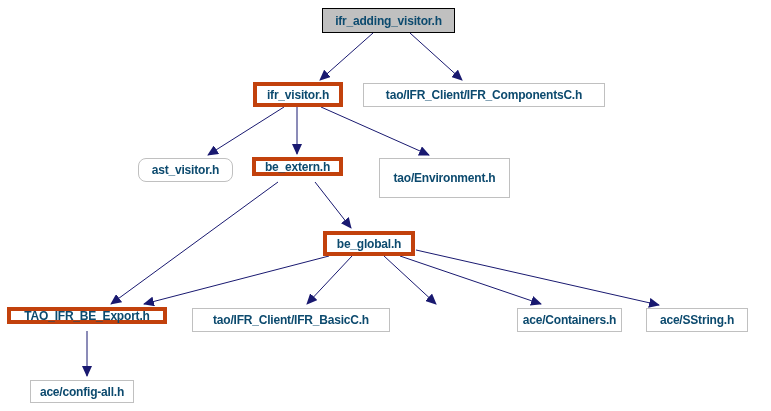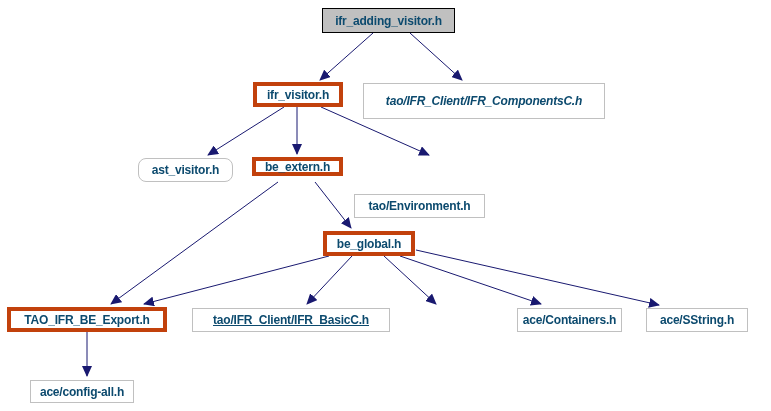--- a/index.html
+++ b/index.html
@@ -73,33 +73,33 @@
     <line class="edge-line" x1="384" y1="256" x2="436" y2="304" marker-end="url(#arrow)"></line>
     <line class="edge-line" x1="400" y1="256" x2="541" y2="304" marker-end="url(#arrow)"></line>
     <line class="edge-line" x1="416" y1="250" x2="659" y2="305" marker-end="url(#arrow)"></line>
     <line class="edge-line" x1="87" y1="331" x2="87" y2="376" marker-end="url(#arrow)"></line>
   </svg>
 
   <div class="node root" style="left:322px; top:8px; width:133px; height:25px;">ifr_adding_visitor.h</div>
 
   <div class="node linked" style="left:253px; top:82px; width:90px; height:25px;">ifr_visitor.h</div>
 
-  <div class="node" style="left:363px; top:83px; width:242px; height:36px;font-style:italic;">tao/IFR_Client/IFR_ComponentsC.h</div>
+  <div class="node" style="left:363px; top:83px; width:242px; height:24px;">tao/IFR_Client/IFR_ComponentsC.h</div>
 
   <div class="node" style="left:138px; top:158px; width:95px; height:24px;border-radius:8px;">ast_visitor.h</div>
 
   <div class="node linked" style="left:252px; top:157px; width:91px; height:19px;">be_extern.h</div>
 
-  <div class="node" style="left:354px; top:158px; width:131px; height:24px;margin-top:36px;">tao/Environment.h</div>
+  <div class="node" style="left:379px; top:158px; width:131px; height:40px;">tao/Environment.h</div>
 
   <div class="node linked" style="left:323px; top:231px; width:92px; height:25px;">be_global.h</div>
 
-  <div class="node linked" style="left:7px; top:307px; width:160px; height:25px;">TAO_IFR_BE_Export.h</div>
+  <div class="node linked" style="left:7px; top:307px; width:160px; height:17px;">TAO_IFR_BE_Export.h</div>
 
-  <div class="node" style="left:192px; top:308px; width:198px; height:24px;text-decoration:underline;">tao/IFR_Client/IFR_BasicC.h</div>
+  <div class="node" style="left:192px; top:308px; width:198px; height:24px;">tao/IFR_Client/IFR_BasicC.h</div>
 
 
   <div class="node" style="left:517px; top:308px; width:105px; height:24px;">ace/Containers.h</div>
 
   <div class="node" style="left:646px; top:308px; width:102px; height:24px;">ace/SString.h</div>
 
   <div class="node" style="left:30px; top:380px; width:104px; height:23px;">ace/config-all.h</div>
 
 </div>
 

